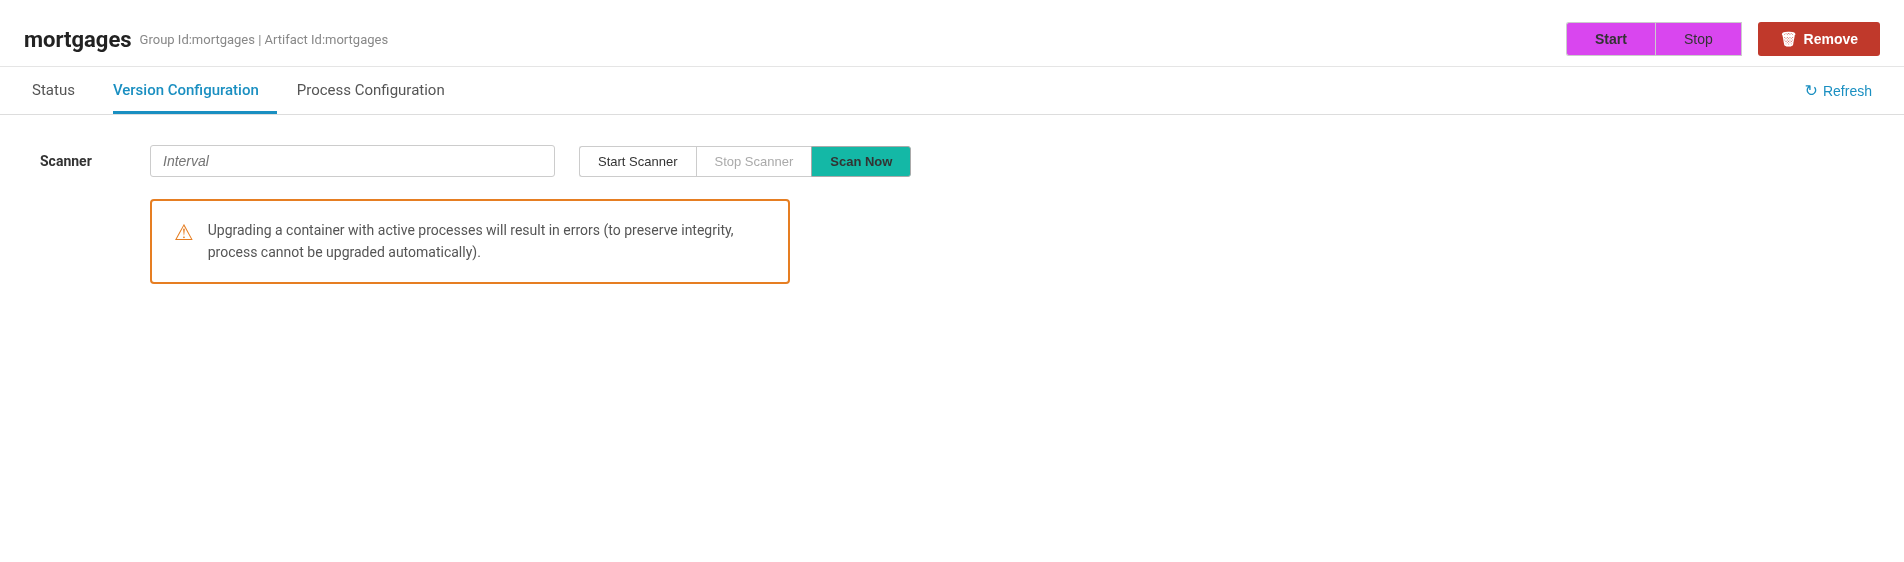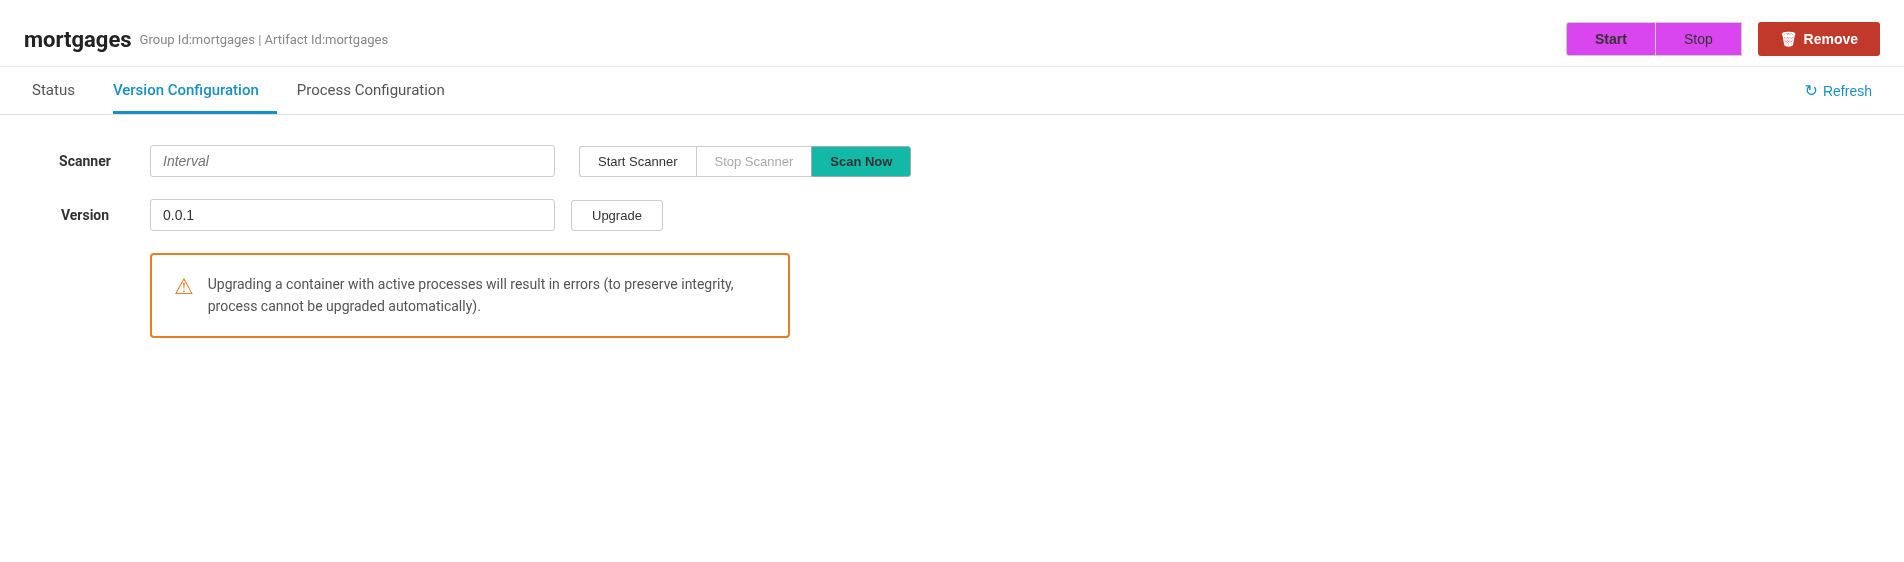--- a/index.html
+++ b/index.html
@@ -113,21 +113,21 @@
     }
     .form-row {
       display: flex;
       align-items: center;
       margin-bottom: 22px;
     }
     .form-label {
       font-weight: 700;
       font-size: 14px;
       width: 90px;
-      text-align: center;
+      text-align: left;
       margin-right: 20px;
       color: #333;
     }
     .form-input {
       border: 1px solid #ccc;
       border-radius: 3px;
       padding: 7px 12px;
       font-size: 14px;
       width: 405px;
       color: #999;
@@ -238,26 +238,19 @@
   <div class="form-row">
     <label class="form-label">Scanner</label>
     <input class="form-input" type="text" value="" placeholder="Interval" style="">
     <div class="form-actions">
       <button class="btn-group-btn">Start Scanner</button>
       <button class="btn-group-btn middle">Stop Scanner</button>
       <button class="btn-scan-now">Scan Now</button>
     </div>
   </div>
 
-  <div class="form-row">
-    <label class="form-label">Version</label>
-    <input class="form-input has-value" type="text" value="0.0.1" style="">
-    <div class="form-actions" style="margin-left:16px;">
-      <button class="btn-upgrade">Upgrade</button>
-    </div>
-  </div>
 
   <div class="warning-box">
     <span class="warning-icon">⚠</span>
     <span class="warning-text">Upgrading a container with active processes will result in errors (to preserve integrity, process cannot be upgraded automatically).</span>
   </div>
 
 </div>
 
 </body></html>

